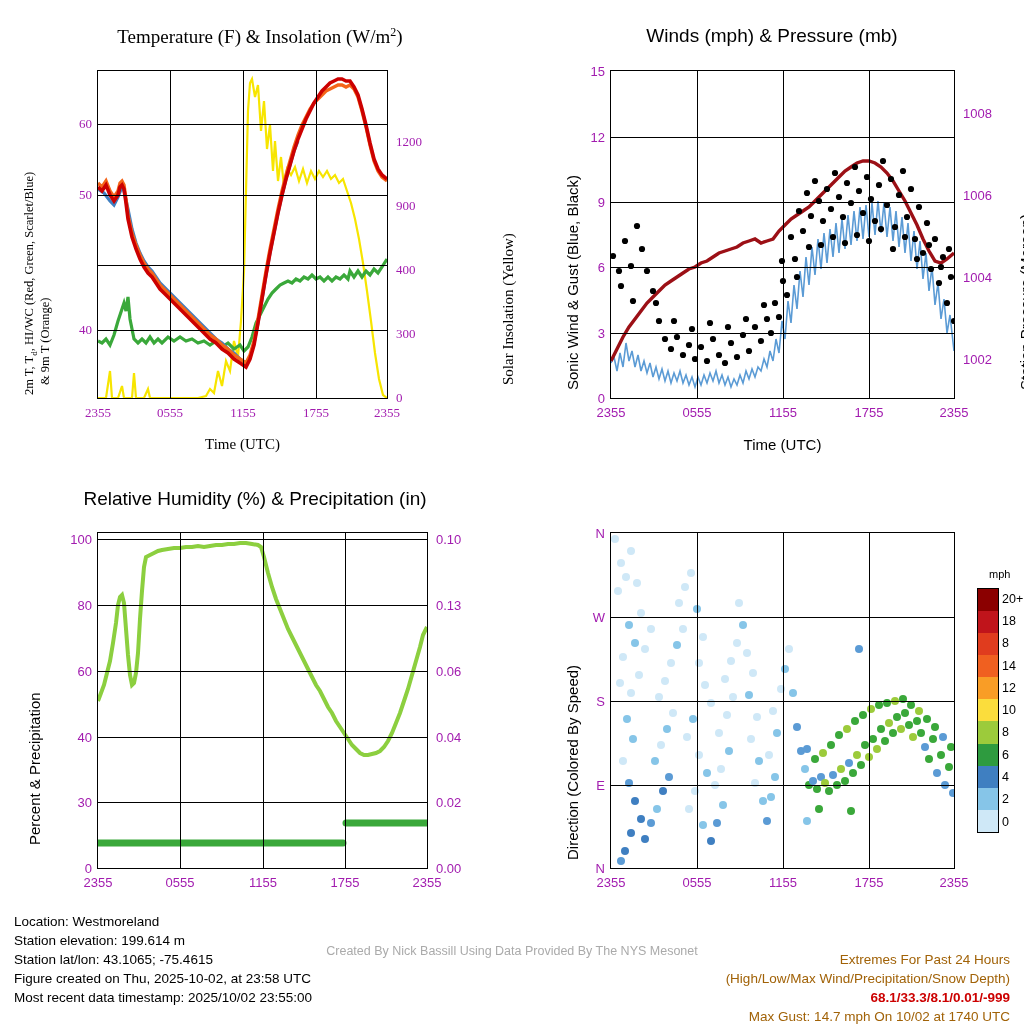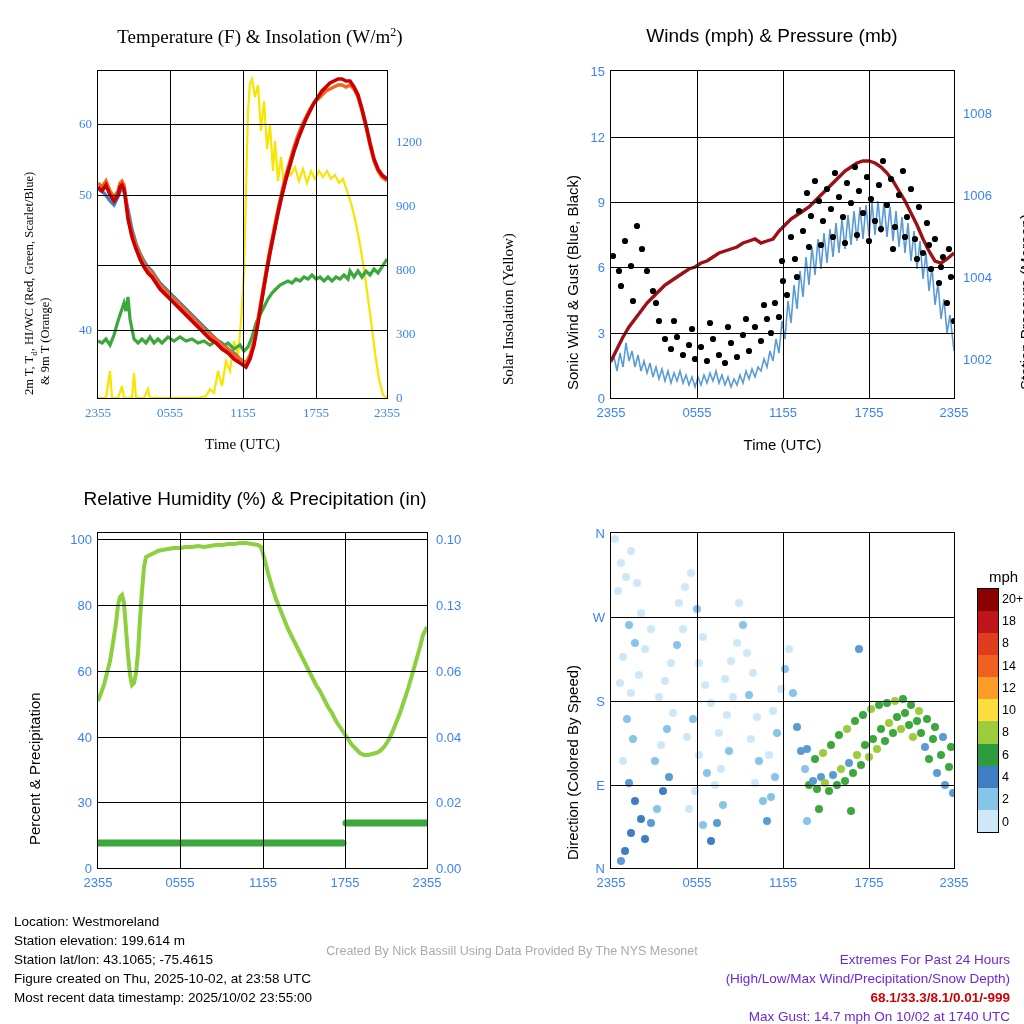--- a/index.html
+++ b/index.html
@@ -23,21 +23,21 @@
     border:1px solid #000;
     background:#fff;
     box-sizing:border-box;
   }
   .gridline{position:absolute;background:#000;}
   .gv{width:1px;top:0;bottom:0;}
   .gh{height:1px;left:0;right:0;}
   .ticklabel{
     position:absolute;
     font-size:13px;
-    color:#3b82f6;
+    color:#a21caf;
     white-space:nowrap;
   }
   .xtick{transform:translateX(-50%);}
   .ytick-l{transform:translateY(-50%);text-align:right;}
   .ytick-r{transform:translateY(-50%);text-align:left;}
   .axislabel{
     position:absolute;
     font-size:15px;
     text-align:center;
     white-space:nowrap;
@@ -51,41 +51,41 @@
   .vlabel.big{font-size:15px;}
   .footer{
     position:absolute;
     font-size:13.5px;
     color:#000;
     white-space:nowrap;
   }
   .footer-right{
     position:absolute;
     font-size:13.5px;
-    color:#6d28d9;
+    color:#a16207;
     white-space:nowrap;
     text-align:right;
   }
   .extreme-red{color:#cc0000;font-weight:bold;}
   .credit{
     position:absolute;
     font-size:12.5px;
     color:#aaaaaa;
     width:100%;
     text-align:center;
   }
   svg{display:block;}
   .legend-label{
     position:absolute;
     font-size:12.5px;
     transform:translateY(-50%);
   }
   .legend-title{
     position:absolute;
-    font-size:15px;
+    font-size:11px;
   }
 </style>
 </head>
 <body>
 
 <div class="panel" style="left:0;top:0;width:512px;height:470px;font-family:Liberation Serif, serif;">
   <div class="ptitle" style="position:absolute;left:20px;top:25px;width:480px;">
     <span>Temperature (F) &amp; Insolation (W/m</span><sup style="font-size:12px;">2</sup><span>)</span>
   </div>
 
@@ -121,21 +121,21 @@
 
       <polyline fill="none" stroke="#cc0000" stroke-width="3.6" points="0,116 4,120 8,114 12,124 16,130 20,124 22,116 24,114 26,118 28,132 30,148 34,166 38,178 42,188 46,196 50,202 54,206 58,212 62,218 66,222 70,226 76,232 82,238 88,244 94,250 100,256 106,262 112,268 118,272 124,278 130,282 136,288 142,292 148,296 152,288 156,274 160,252 164,228 168,204 172,182 176,162 180,142 184,124 188,108 192,94 196,80 200,68 204,58 208,48 212,40 216,32 220,26 224,20 228,16 232,12 236,10 240,8 244,8 248,10 252,10 256,16 260,24 264,38 268,54 272,72 276,88 280,98 284,104 289,108"></polyline>
     </svg>
 
     <div class="ticklabel ytick-l" style="left:-34px;top:53px;width:28px;"><span>60</span></div>
     <div class="ticklabel ytick-l" style="left:-34px;top:124px;width:28px;"><span>50</span></div>
     <div class="ticklabel ytick-l" style="left:-34px;top:259px;width:28px;"><span>40</span></div>
 
     <div class="ticklabel ytick-r" style="left:298px;top:71px;"><span>1200</span></div>
     <div class="ticklabel ytick-r" style="left:298px;top:135px;"><span>900</span></div>
-    <div class="ticklabel ytick-r" style="left:298px;top:199px;"><span>800</span></div>
+    <div class="ticklabel ytick-r" style="left:298px;top:199px;"><span>400</span></div>
     <div class="ticklabel ytick-r" style="left:298px;top:263px;"><span>300</span></div>
     <div class="ticklabel ytick-r" style="left:298px;top:327px;"><span>0</span></div>
 
     <div class="ticklabel xtick" style="left:0px;top:334px;"><span>2355</span></div>
     <div class="ticklabel xtick" style="left:72px;top:334px;"><span>0555</span></div>
     <div class="ticklabel xtick" style="left:145px;top:334px;"><span>1155</span></div>
     <div class="ticklabel xtick" style="left:218px;top:334px;"><span>1755</span></div>
     <div class="ticklabel xtick" style="left:289px;top:334px;"><span>2355</span></div>
   </div>
 

